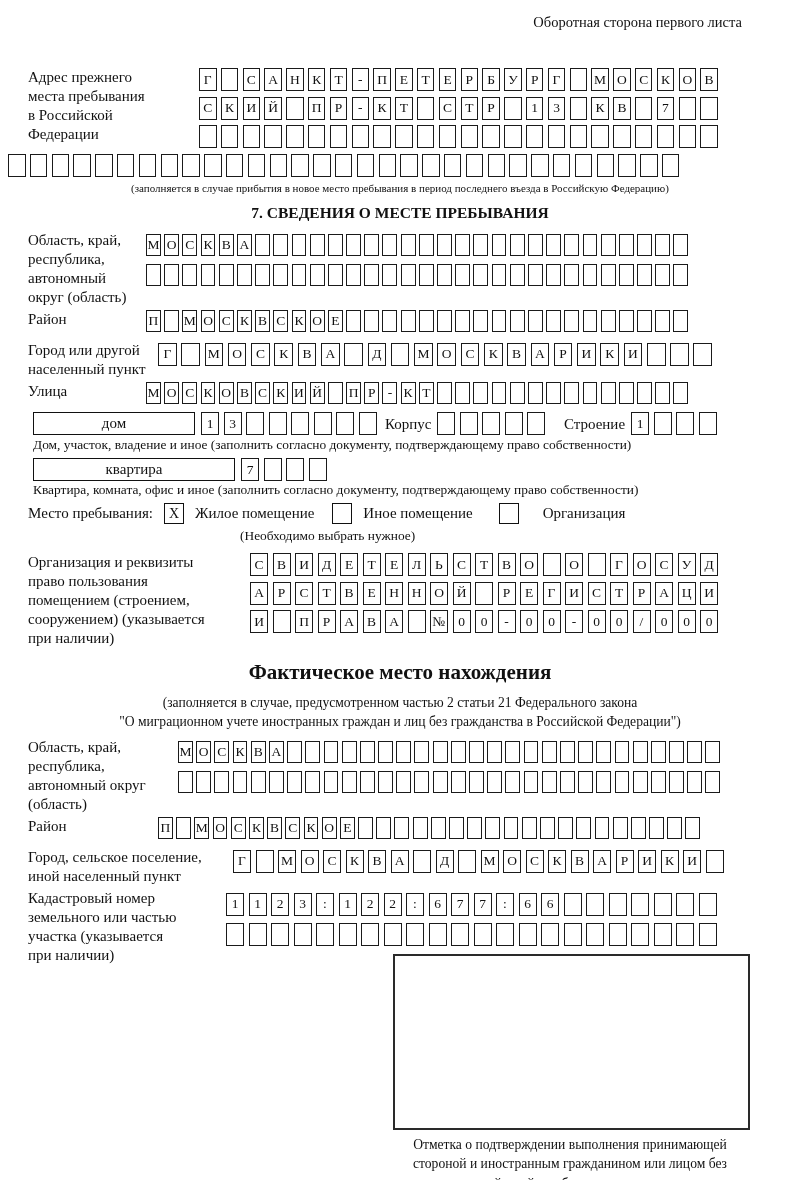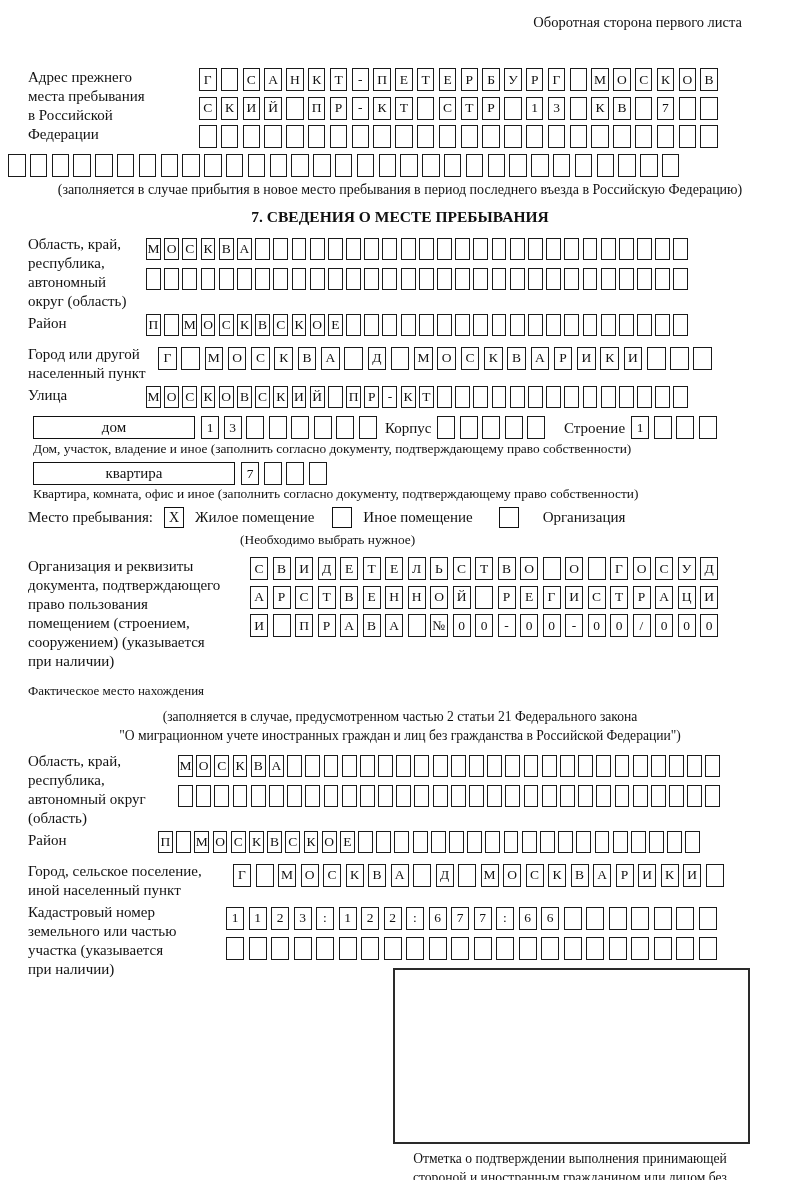--- a/index.html
+++ b/index.html
@@ -14,39 +14,39 @@
   .lg .cell{width:15.5px;height:21px;margin-right:4.3px;}
   .sm .cell{width:12.9px;height:20px;margin-right:3.3px;}
   .md .cell{width:16px;height:21px;margin-right:4.5px;}
   .gor .cell{width:16.6px;height:21px;margin-right:4.7px;}
 
   .block-prev{display:flex;margin-top:37px;gap:24px;}
   .flabel{flex-shrink:0;font-size:15px;line-height:19px;}
   .w147{width:147px;} .w118{width:118px;} .w130{width:130px;} .w222{width:222px;}
   .w150{width:150px;} .w205{width:205px;} .w198{width:198px;}
   .row4{margin-left:-20px;}
-  .footnote{text-align:center;font-size:14px;margin-top:1px;}
+  .footnote{text-align:center;font-size:11px;margin-top:1px;}
   .sec-title{text-align:center;font-weight:bold;font-size:15.5px;margin:10px 0 9px;}
   .field{display:flex;margin-bottom:3px;}
 
   .dom-row{display:flex;align-items:flex-start;margin:3px 0 1px 5px;}
   .wide-box{box-sizing:content-box;border:1.8px solid #111;height:21px;display:flex;
             align-items:center;justify-content:center;font-size:15px;flex-shrink:0;}
   .dom-box{width:160px;margin-right:6px;}
   .kv-box{width:200px;margin-right:6px;}
   .inline-lbl{font-size:15px;line-height:24px;margin:0 6px 0 4px;white-space:nowrap;}
   .caption{font-size:13.4px;margin:1px 0 5px 5px;}
 
   .mesto-row{display:flex;align-items:center;font-size:15px;margin-top:5px;}
   .checkbox{box-sizing:content-box;width:18px;height:19px;border:1.8px solid #111;display:flex;
             align-items:center;justify-content:center;font-size:14px;margin:0 11px;flex-shrink:0;}
   .mesto-note{font-size:13.4px;margin:4px 0 9px 212px;}
 
   .sub-center{text-align:center;font-size:13.6px;line-height:19px;}
-  .fact-title{font-weight:normal;font-size:13px;margin:12px 0 8px;}
+  .fact-title{text-align:center;font-weight:bold;font-size:21px;margin:12px 0 8px;}
 
   .stamp-box{box-sizing:content-box;width:353px;height:172px;border:2px solid #2a2a2a;
              margin-left:365px;margin-top:-14px;}
   .stamp-caption{width:400px;margin:5px 0 0 342px;text-align:center;font-size:13.6px;line-height:19.5px;}
 </style>
 </head>
 <body>
 
 <div class="page">
 
@@ -405,21 +405,20 @@
     <span class="checkbox" style="margin-left:18px;"></span>
     <span>Иное помещение</span>
     <span class="checkbox" style="margin-left:26px;margin-right:24px;"></span>
     <span>Организация</span>
   </div>
   <div class="mesto-note">(Необходимо выбрать нужное)</div>
 
   <div class="field">
     <div class="flabel w222">
       <div>Организация и реквизиты</div>
-      <div>документа, подтверждающего</div>
       <div>право пользования</div>
       <div>помещением (строением,</div>
       <div>сооружением) (указывается</div>
       <div>при наличии)</div>
     </div>
     <div>
       <div class="cr md">
           <span class="cell">С</span>
           <span class="cell">В</span>
           <span class="cell">И</span>

